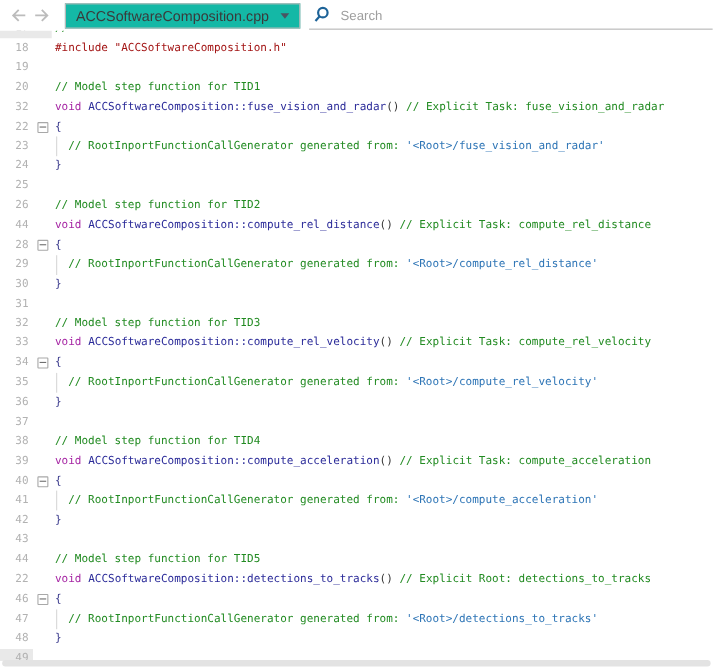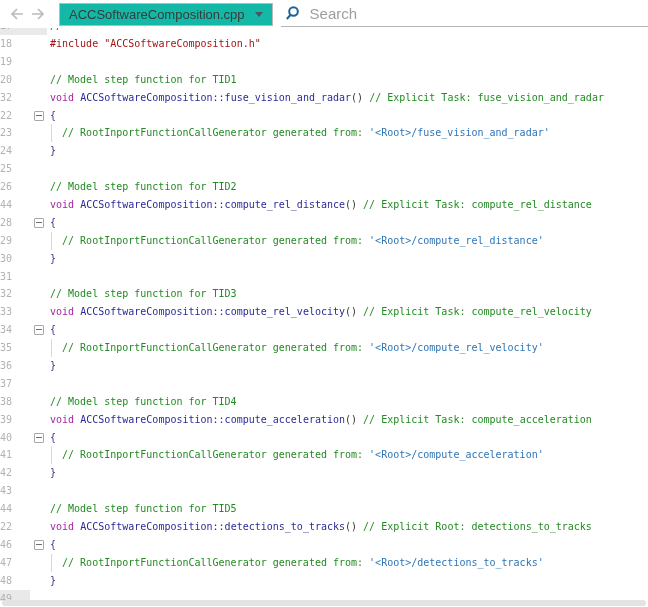--- a/index.html
+++ b/index.html
@@ -10,28 +10,28 @@
   
   .toolbar{height:28px;display:flex;align-items:center;padding-left:6px;box-sizing:border-box;background:#fff;}
   .navbtn{width:21px;height:21px;display:flex;align-items:center;justify-content:center;cursor:default;}
   .file-dd{display:flex;align-items:center;margin-left:11px;border:1px solid #b9b9b9;height:21px;
            padding:0 9px;gap:10px;background:#14b8a6;cursor:default;}
   .file-dd .label{font-size:13px;color:#3a3a3a;}
   .dd-arrow{width:0;height:0;border-left:4px solid transparent;border-right:4px solid transparent;
             border-top:5px solid #4a5462;}
   .searchbox{flex:1;display:flex;align-items:center;margin-left:8px;margin-right:0;
              border-bottom:1px solid #b5b5b5;height:25px;gap:7px;padding-left:3px;}
-  .searchbox input{border:none;outline:none;flex:1;font-size:15px;color:#ec4899;background:transparent;
+  .searchbox input{border:none;outline:none;flex:1;font-size:12px;color:#ec4899;background:transparent;
                    font-family:"Liberation Sans",sans-serif;}
   .searchbox input::placeholder{color:#9e9e9e;}
   
   .editor{position:relative;height:579px;background:#fff;
           font-family:"DejaVu Sans Mono", monospace;font-size:10px;color:var(--plain,#333);}
   .row{display:flex;height:17.9px;line-height:17.9px;white-space:pre;}
-  .ln{width:30px;flex:0 0 30px;text-align:left;padding-right:4px;box-sizing:border-box;
+  .ln{width:30px;flex:0 0 30px;text-align:right;padding-right:4px;box-sizing:border-box;
       color:var(--line-number,#b2b2b2);}
   .foldcol{width:17px;flex:0 0 17px;display:flex;align-items:center;justify-content:center;}
   .fold{width:8px;height:8px;border:1px solid #a8a8a8;background:#fff;position:relative;
         border-radius:1px;cursor:pointer;}
   .fold::after{content:"";position:absolute;left:1px;right:1px;top:3px;border-top:1px solid #6f6f6f;}
   .code{position:relative;flex:1;padding-left:3px;}
   .row.guide .code::before{content:"";position:absolute;left:4px;top:0;bottom:0;
                            border-left:1px solid #d8d8d8;}
   .seg-kw{color:var(--keyword);}
   .seg-fn{color:var(--identifier);}

